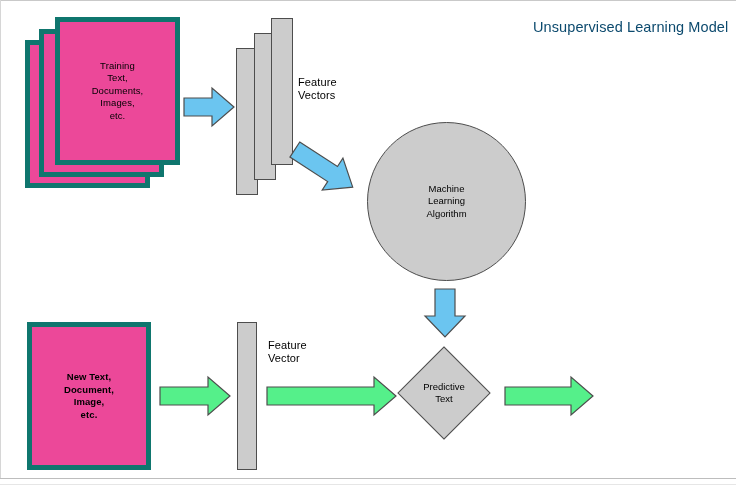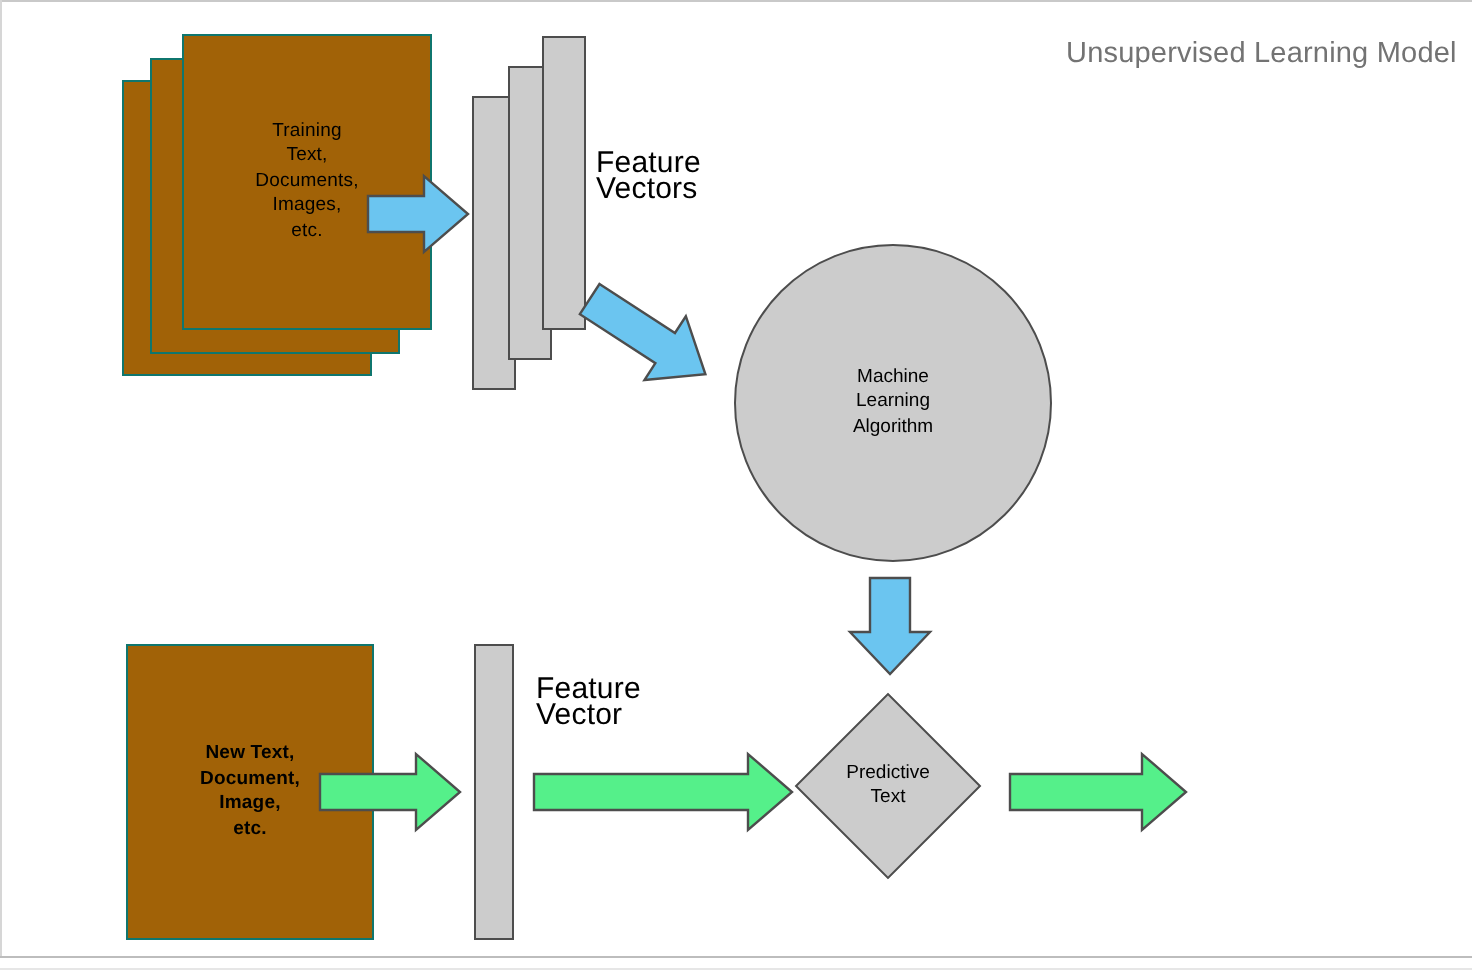--- a/index.html
+++ b/index.html
@@ -16,44 +16,43 @@
     box-sizing:border-box;
   }
   
   .frame-top{position:absolute;left:0;top:0;width:736px;height:1px;background:#c9c9c9;}
   .frame-left{position:absolute;left:0;top:0;width:1px;height:478px;background:#d6d6d6;}
   .frame-bottom{position:absolute;left:0;top:478px;width:736px;height:1px;background:#bdbdbd;}
   .frame-bottom2{position:absolute;left:0;top:484px;width:736px;height:1px;background:#e6e6e6;}
 
   .node{
     position:absolute;
-    background:#a16207;
-    border:1px solid #0f766e;
+    background:#ec4899;
+    border:5px solid #0f766e;
     box-sizing:border-box;
     display:flex;align-items:center;justify-content:center;
     text-align:center;
     color:#000000;
     font-size:9.5px;
     line-height:12.5px;
     letter-spacing:.1px;
-    margin-left:36px;
   }
   .bar{position:absolute;background:#cccccc;border:1px solid #4d4d4d;box-sizing:border-box;}
 
   .title{
     position:absolute;
-    color:#737373;
+    color:#0c4a6e;
     font-size:14.5px;
     white-space:nowrap;
     letter-spacing:.1px;
   }
   .caption{
     position:absolute;
     color:#000000;
-    font-size:15px;
+    font-size:11px;
     line-height:12.5px;
     white-space:pre-line;
     letter-spacing:.1px;
   }
   .circle{
     position:absolute;
     border-radius:50%;
     background:#cccccc;
     border:1px solid #4d4d4d;
     box-sizing:border-box;

